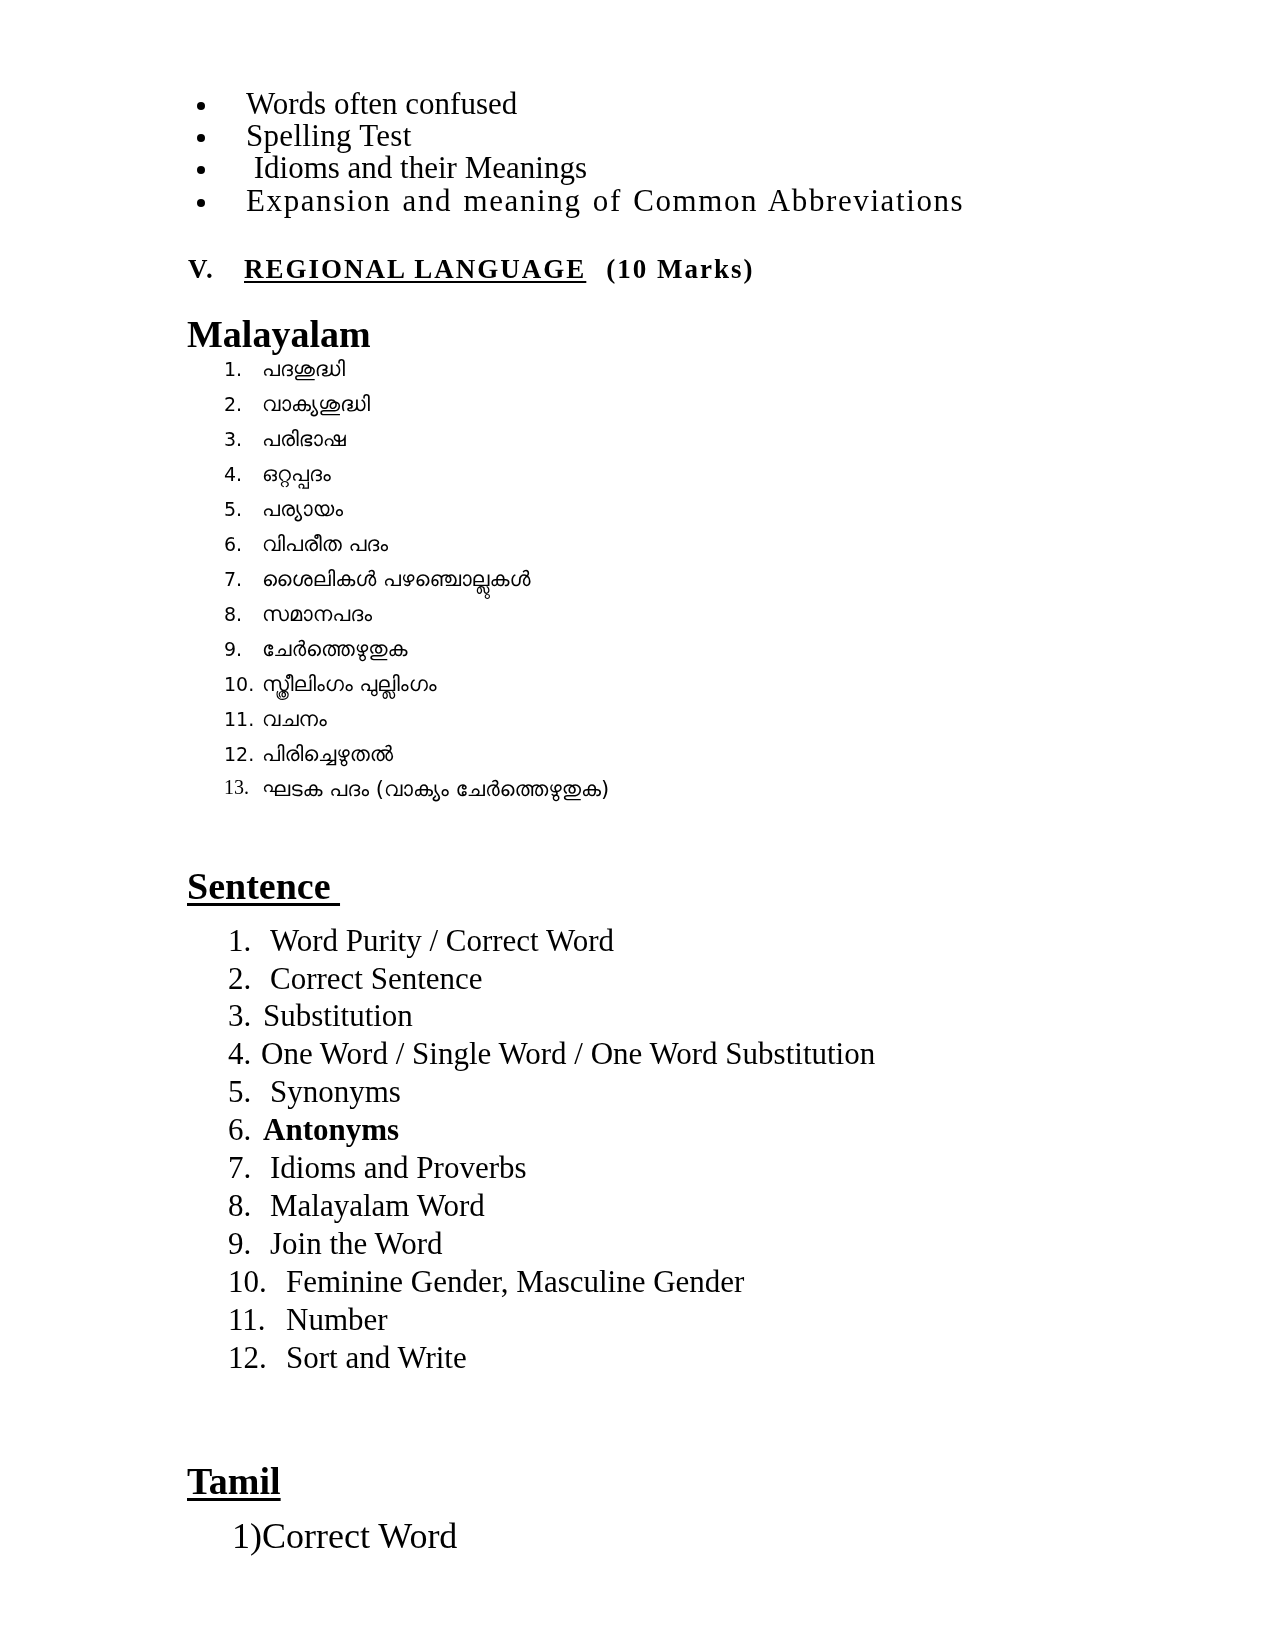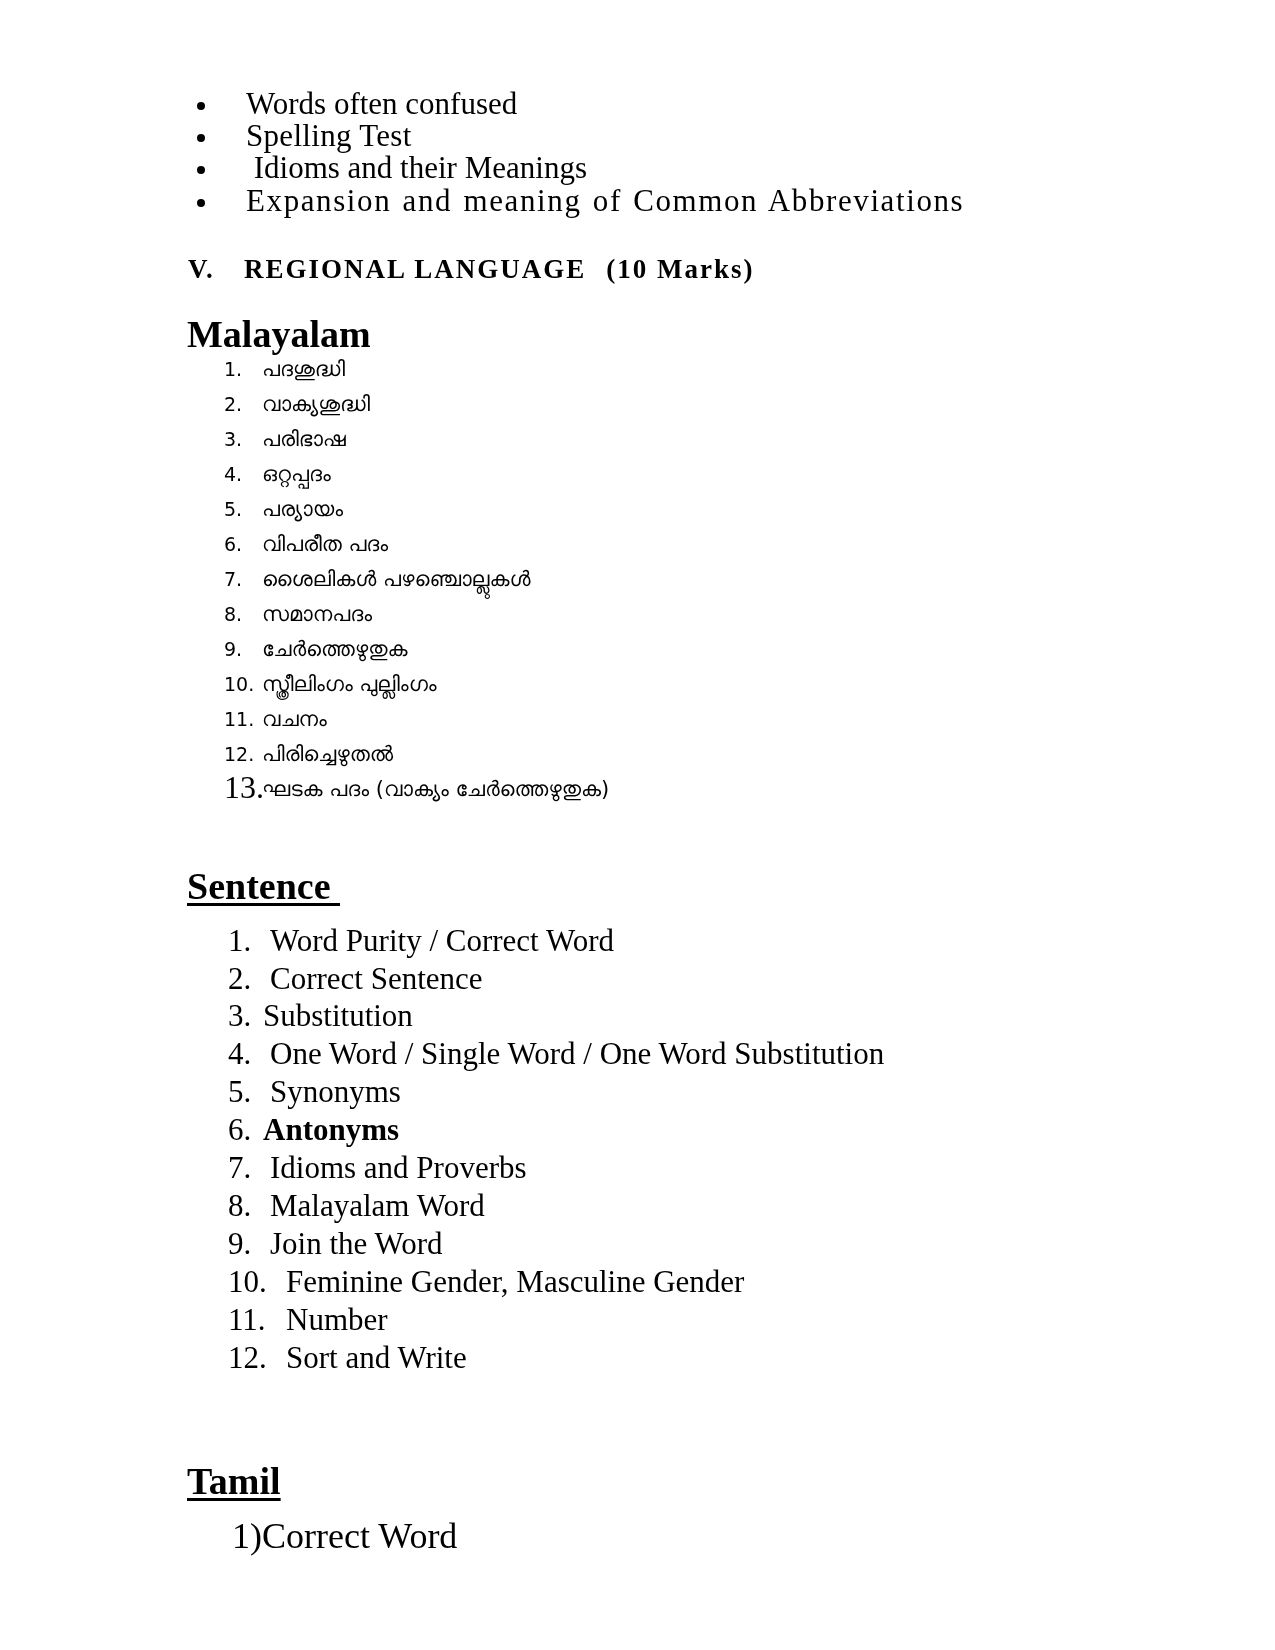--- a/index.html
+++ b/index.html
@@ -48,21 +48,21 @@
     .section-heading {
       left: 188px;
       top: 252px;
       font-weight: bold;
       font-size: 27px;
       line-height: 34px;
       white-space: nowrap;
       letter-spacing: 2px;
     }
     .section-num { display: inline-block; width: 56px; }
-    .section-title { text-underline-offset: 3px; }
+    .section-title { text-decoration: underline; text-underline-offset: 3px; }
     .section-marks { margin-left: 20px; }
 
     
     .lang-heading {
       left: 187px;
       font-weight: bold;
       font-size: 38px;
       line-height: 44px;
       white-space: nowrap;
     }
@@ -76,21 +76,21 @@
       font-size: 21px;
       line-height: 30px;
     }
     .ml-num {
       position: absolute;
       left: 224px;
       font-size: 19px;
     }
     .ml-num.serif {
       font-family: "Liberation Serif", serif;
-      font-size: 32px;
+      font-size: 20px;
     }
     .ml-text {
       position: absolute;
       left: 262px;
     }
 
     
     .kn-row {
       position: absolute;
       white-space: nowrap;
@@ -203,21 +203,21 @@
   <div class="kn-row" style="top:960px;">
     <span class="kn-num">2.</span>
     <span class="kn-text" style="left:270px;font-family:Liberation Serif, serif;">Correct Sentence</span>
   </div>
   <div class="kn-row" style="top:997px;">
     <span class="kn-num">3.</span>
     <span class="kn-text" style="left:263px;">Substitution</span>
   </div>
   <div class="kn-row" style="top:1035px;">
     <span class="kn-num">4.</span>
-    <span class="kn-text" style="left:270px;">One Word / Single Word / One Word Substitution</span>
+    <span class="kn-text" style="left:261px;">One Word / Single Word / One Word Substitution</span>
   </div>
   <div class="kn-row" style="top:1073px;">
     <span class="kn-num">5.</span>
     <span class="kn-text" style="left:270px;">Synonyms</span>
   </div>
   <div class="kn-row" style="top:1111px;">
     <span class="kn-num">6.</span>
     <span class="kn-text" style="left:263px;font-weight:bold;">Antonyms</span>
   </div>
   <div class="kn-row" style="top:1149px;">

